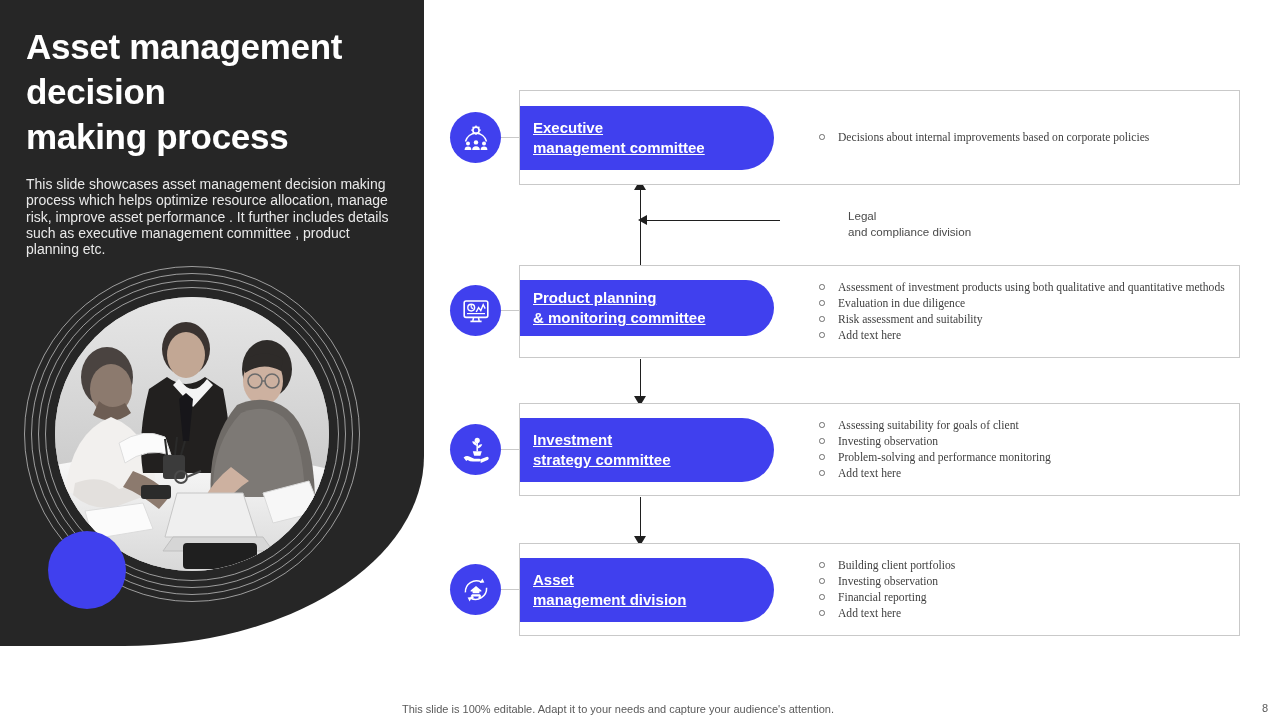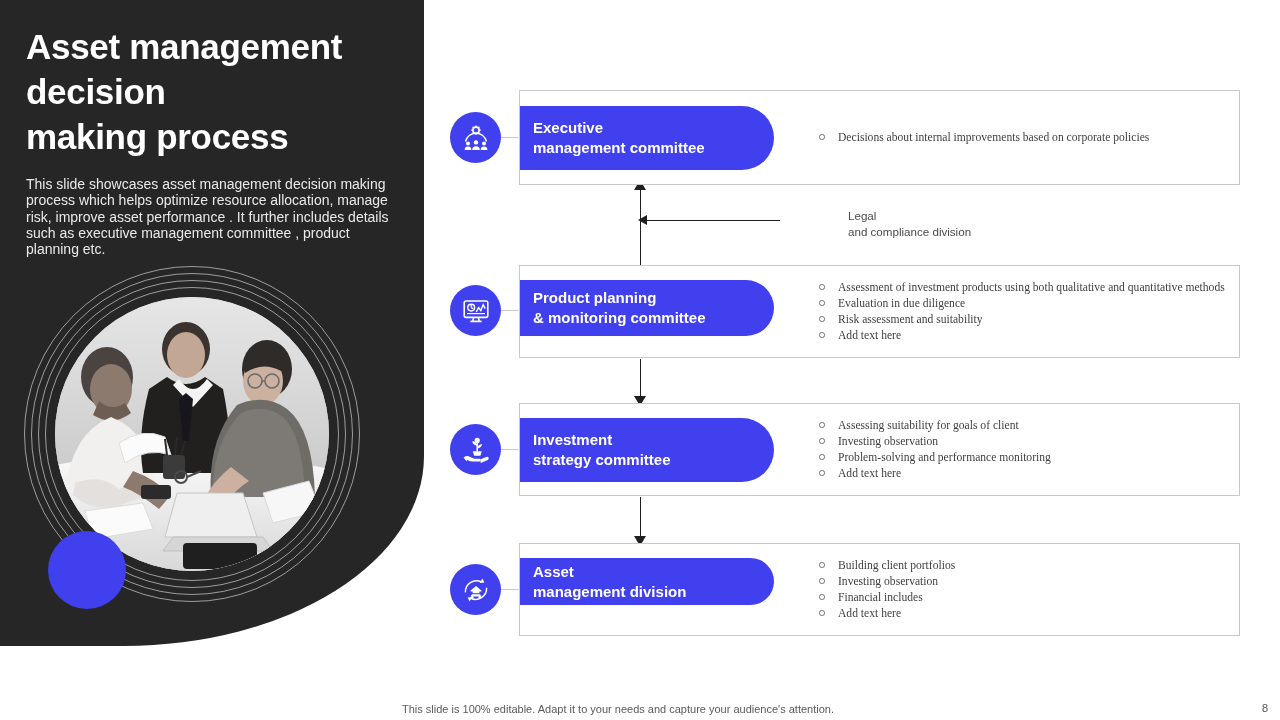--- a/index.html
+++ b/index.html
@@ -122,25 +122,26 @@
     border-bottom-right-radius: 42px;
     box-sizing: border-box;
     padding-left: 13px;
     display: flex;
     flex-direction: column;
     justify-content: center;
     color: #ffffff;
     font-size: 15px;
     font-weight: bold;
     line-height: 20px;
+    text-decoration: underline;
   }
   .row.r1 .pill { top: 15px; height: 64px; }
   .row.r2 .pill { top: 14px; height: 56px; }
   .row.r3 .pill { top: 14px; height: 64px; }
-  .row.r4 .pill { top: 14px; height: 47px; }
+  .row.r4 .pill { top: 14px; height: 64px; }
 
   .bullets {
     position: absolute;
     left: 290px;
     top: 0;
     width: 420px;
     height: 100%;
     display: flex;
     flex-direction: column;
     justify-content: center;
@@ -452,21 +453,21 @@
         <p class="bullet"><span class="marker"></span><span>Problem-solving  and performance  monitoring</span></p>
         <p class="bullet"><span class="marker"></span><span>Add text here</span></p>
       </div>
     </div>
 
     <div class="row r4">
       <div class="pill">Asset<br>management division</div>
       <div class="bullets">
         <p class="bullet"><span class="marker"></span><span>Building client portfolios</span></p>
         <p class="bullet"><span class="marker"></span><span>Investing  observation</span></p>
-        <p class="bullet"><span class="marker"></span><span>Financial includes</span></p>
+        <p class="bullet"><span class="marker"></span><span>Financial reporting</span></p>
         <p class="bullet"><span class="marker"></span><span>Add text here</span></p>
       </div>
     </div>
   </div>
 
   <div class="footer-note">This slide is 100% editable. Adapt it to your needs and capture your audience's attention.</div>
   <div class="page-num">8</div>
 
 </div>
 

